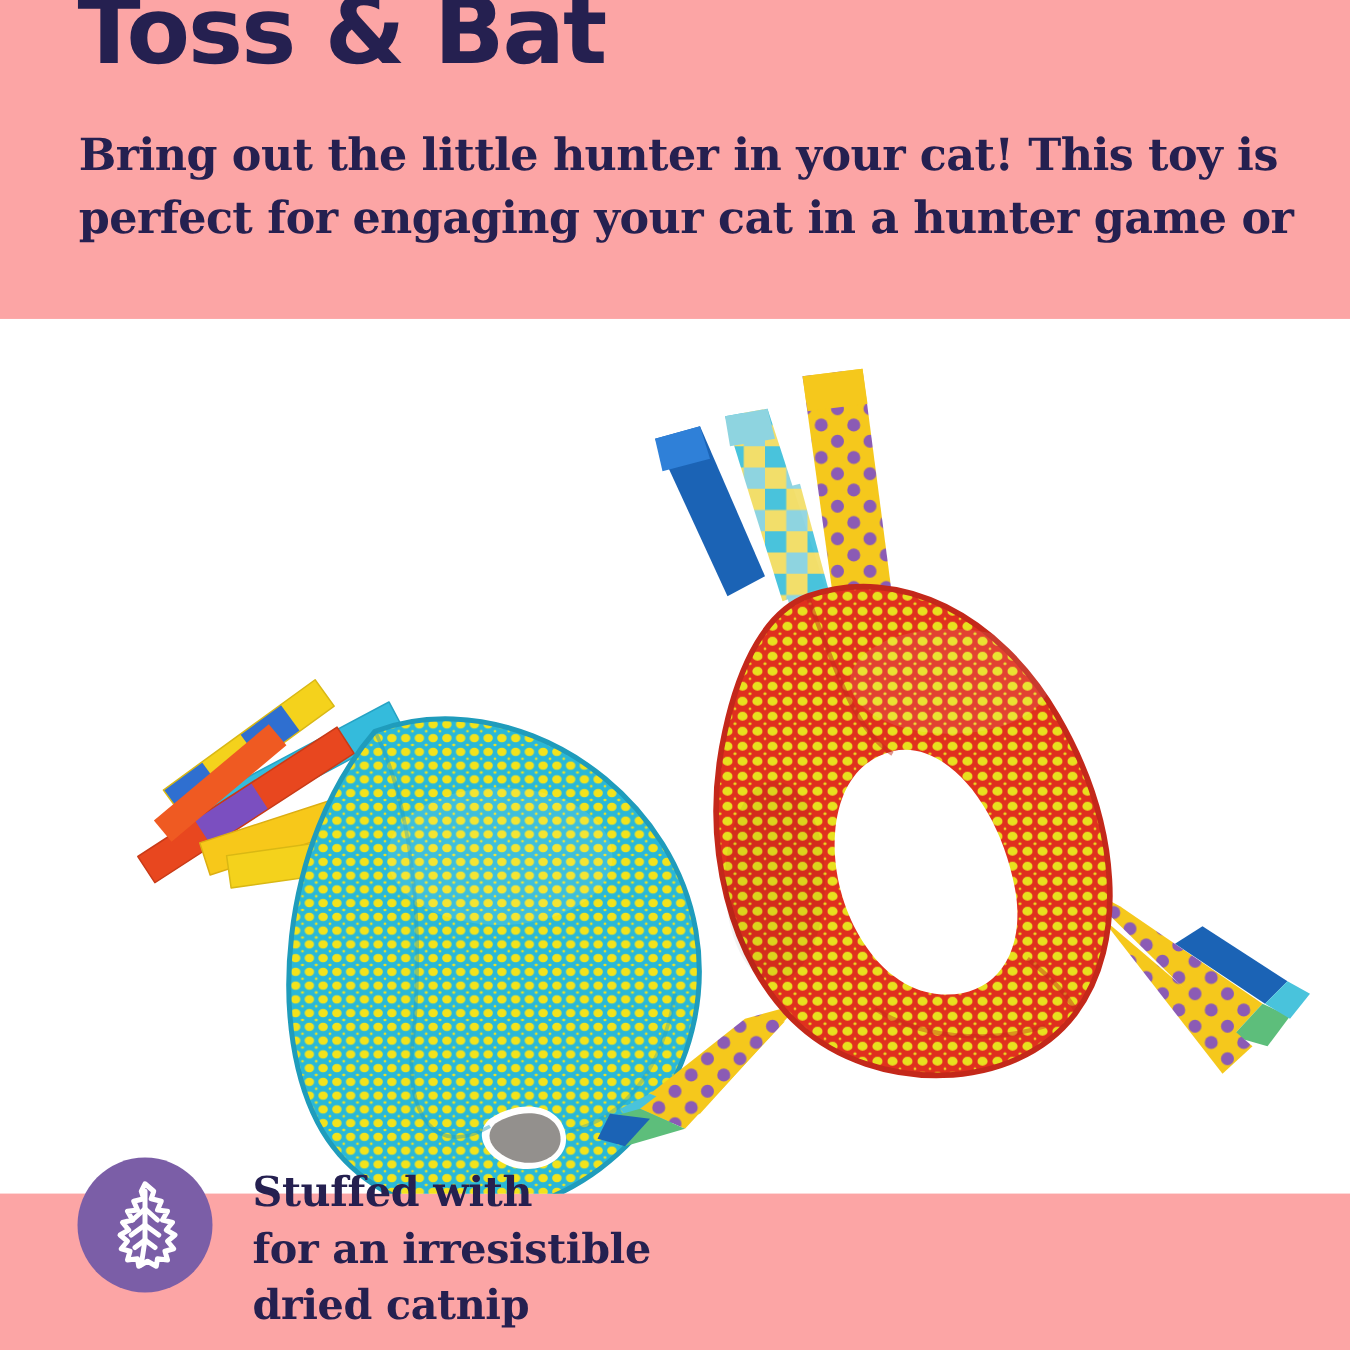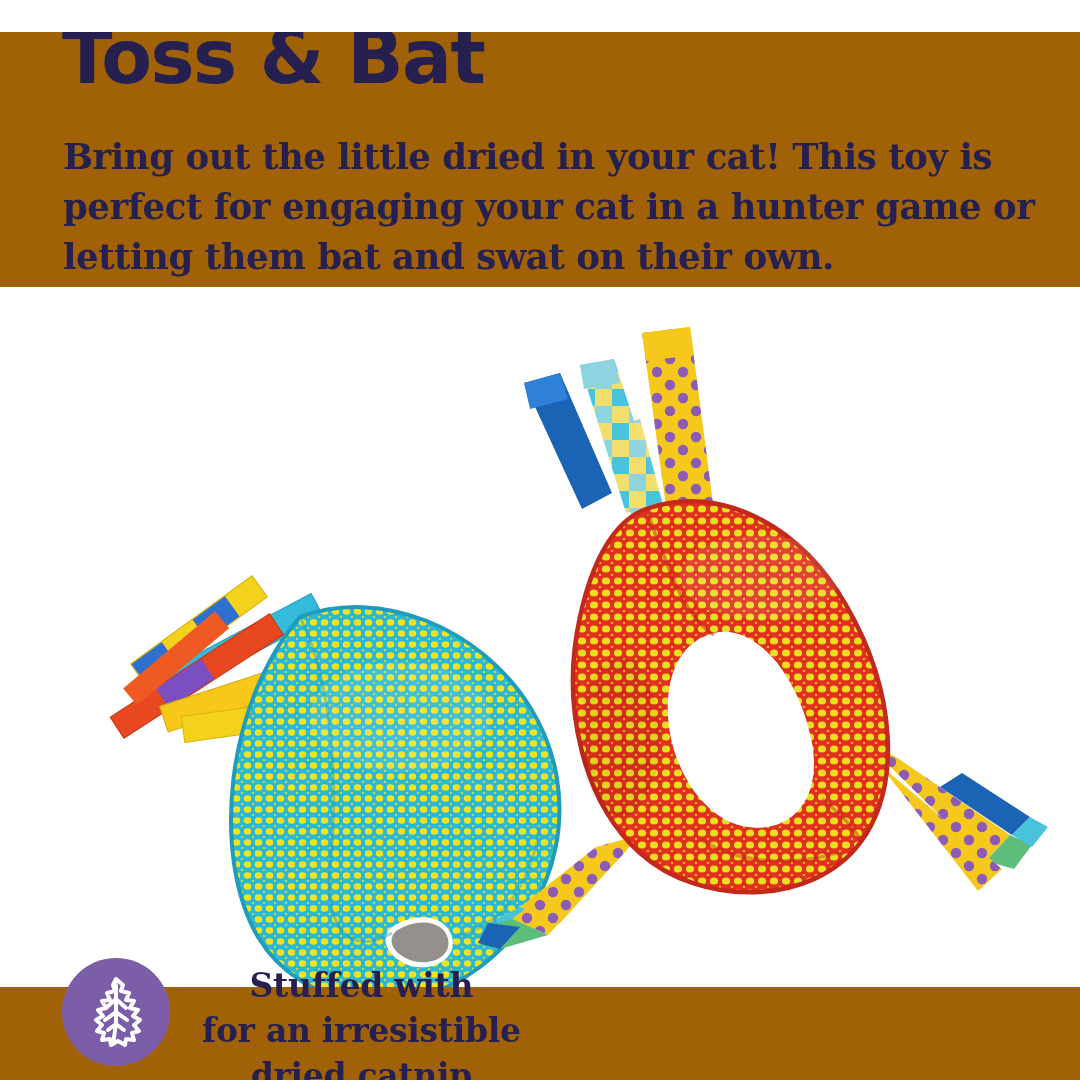--- a/index.html
+++ b/index.html
@@ -13,23 +13,22 @@
     height: 1080px;
     overflow: hidden;
     position: relative;
     font-family: "Liberation Sans", sans-serif;
     -webkit-font-smoothing: antialiased;
   }
 
   .page {
     position: absolute;
     inset: 0;
-    background: #a16207;
+    background: #fca5a5;
     overflow: hidden;
-    margin-top: 32px;
   }
 
   
   .headline {
     position: absolute;
     left: 62px;
     top: -12px;
     font-family: "DejaVu Sans", sans-serif;
     font-weight: 700;
     font-size: 74px;
@@ -75,21 +74,20 @@
   .badge-circle svg { display: block; }
   .badge-text {
     margin-left: 32px;
     font-family: "DejaVu Serif", serif;
     font-weight: 700;
     font-size: 33px;
     line-height: 45px;
     letter-spacing: -0.3px;
     color: #252050;
     padding-top: 11px;
-    text-align: center;
   }
   .badge-text .ln { display: block; white-space: nowrap; }
 
   
   .photo {
     position: absolute;
     left: 0;
     top: 255px;
     width: 1080px;
     height: 700px;
@@ -97,23 +95,22 @@
   .photo svg { display: block; width: 100%; height: 100%; }
 </style>
 </head>
 <body>
 
 <div class="page">
 
   <div class="headline">Toss &amp; Bat</div>
 
   <div class="subcopy">
-    <span class="ln">Bring out the little dried in your cat! This toy is</span>
+    <span class="ln">Bring out the little hunter in your cat! This toy is</span>
     <span class="ln">perfect for engaging your cat in a hunter game or</span>
-    <span class="ln">letting them bat and swat on their own.</span>
   </div>
 
   <div class="photo">
     <svg viewBox="0 0 1080 700" xmlns="http://www.w3.org/2000/svg" aria-hidden="true">
       <defs>
 
         <pattern id="meshCyan" width="22" height="22" patternUnits="userSpaceOnUse">
           <rect width="22" height="22" fill="#F2E31C"></rect>
           <path d="M0 0h22v22H0z" fill="none"></path>
           <ellipse cx="5.5" cy="5.5" rx="5.5" ry="5" fill="none" stroke="#29B8D8" stroke-width="3.4"></ellipse>

